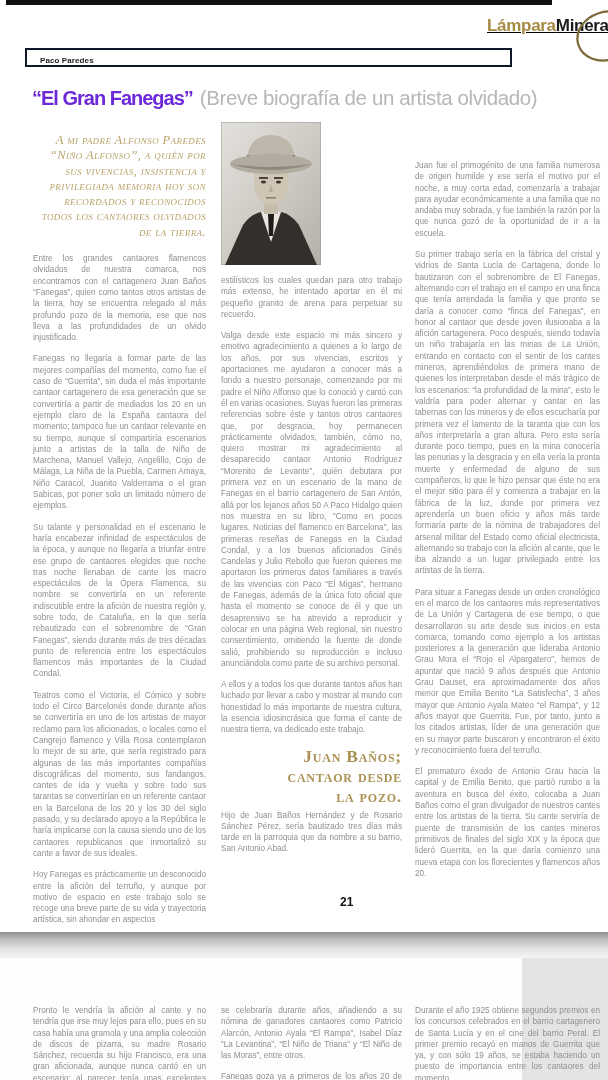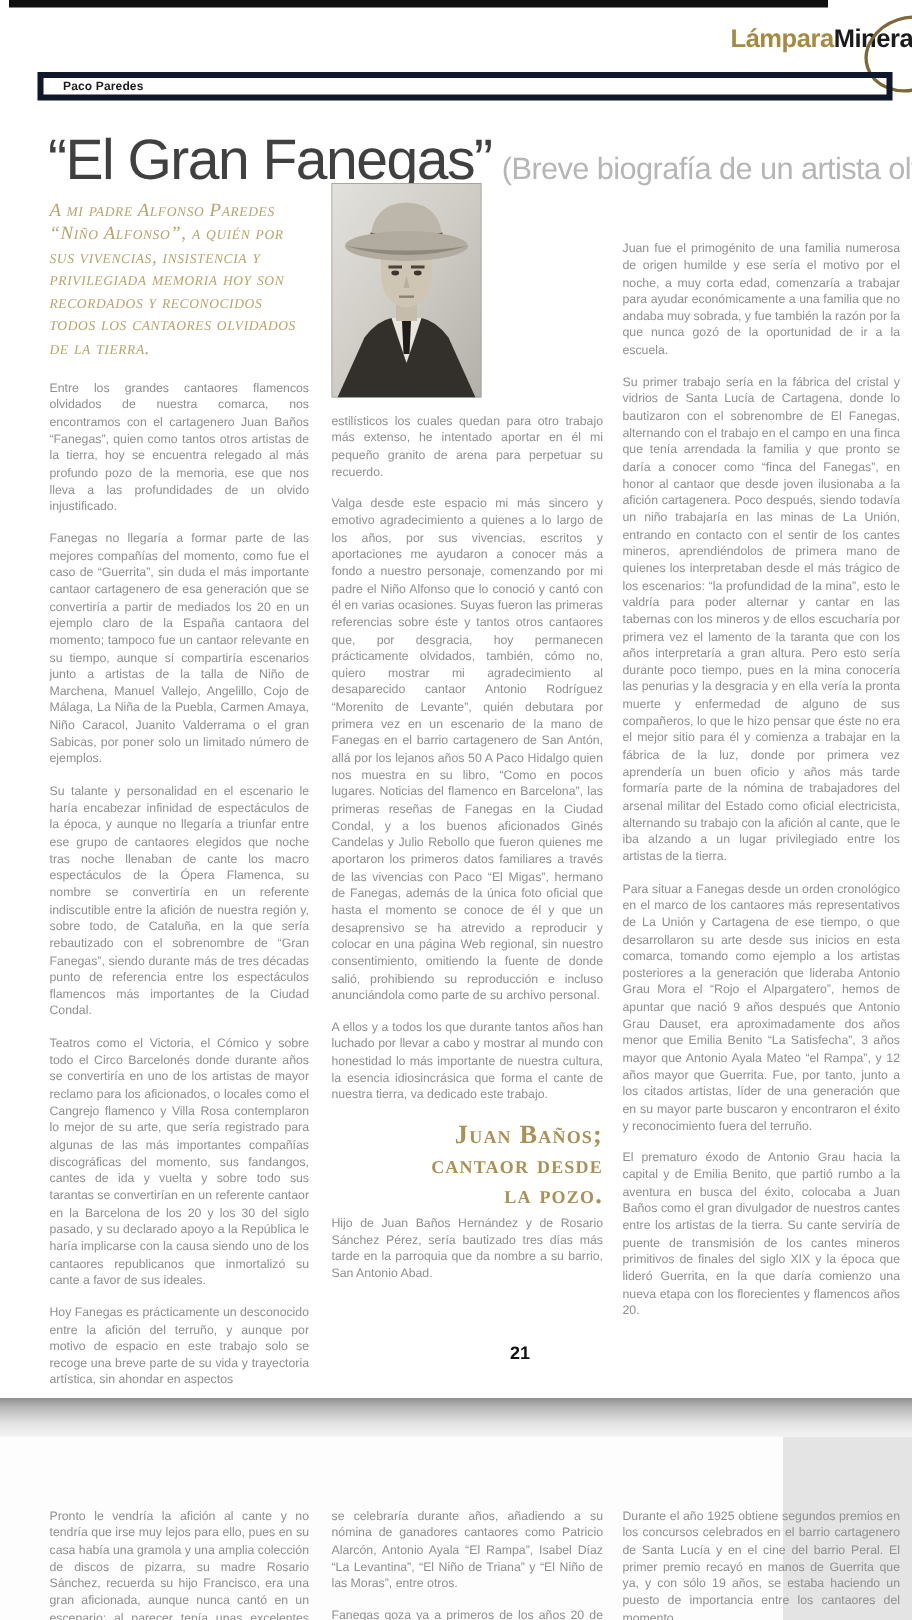--- a/index.html
+++ b/index.html
@@ -3,45 +3,45 @@
 <meta charset="utf-8">
 <style>
   * { margin:0; padding:0; box-sizing:border-box; }
   html,body { background:#ffffff; }
   .canvas {
     position:relative; width:608px; height:1080px; overflow:hidden;
     background:#ffffff; font-family:"Liberation Sans", sans-serif;
   }
   .top-rule { position:absolute; left:6px; top:0; width:546px; height:5px; background:#101010; }
 
-  .brand { position:absolute; left:487px; top:16px; font-size:17px; font-weight:bold; letter-spacing:-0.3px; white-space:nowrap; }
+  .brand { position:absolute; left:487px; top:16px; font-size:17px; font-weight:bold; letter-spacing:-0.3px; white-space:nowrap;text-decoration:underline; }
   .brand-gold  { color:#a58a42; }
   .brand-black { color:#1a1a1a; }
   .ellipse-wrap { position:absolute; left:570px; top:6px; width:38px; height:60px; }
 
   .byline-box {
-    position:absolute; left:25px; top:48px; width:570px; height:19px;
-    border:4px solid #0f172a; display:flex; align-items:center; padding-left:13px;
+    position:absolute; left:25px; top:48px; width:487px; height:19px;
+    border:2px solid #0f172a; display:flex; align-items:flex-end; padding-left:13px;
   }
   .byline-label { font-size:8px; font-weight:bold; color:#1d1d1d; letter-spacing:0.1px; }
 
   .title-row { position:absolute; left:32px; top:86px; display:flex; align-items:baseline; gap:7px; white-space:nowrap; }
-  .article-title { font-size:38px; font-weight:normal; color:#404040; letter-spacing:-1px; }
+  .article-title { font-size:20px; font-weight:bold; color:#6d28d9; letter-spacing:-1px; }
   .article-subtitle { font-size:20.5px; color:#b6b6b6; letter-spacing:-0.4px; }
 
   .col { position:absolute; text-align:justify; color:#8f8f8f; font-size:8.2px; line-height:11.3px; }
   .col1 { left:33px;  top:133px; width:173px; }
   .col2 { left:221px; top:122px; width:181px; }
   .col3 { left:415px; top:160px; width:185px; }
   .para { margin:0 0 10px 0; }
 
   .dedication {
     font-family:"Liberation Serif", serif; font-style:italic; font-variant:small-caps;
     color:#b9a46c; font-size:12.5px; line-height:15.3px; letter-spacing:0.4px;
-    text-align:left; margin:0 0 13px 0;
+    text-align:right; margin:0 0 13px 0;
   }
   .section-heading {
     font-family:"Liberation Serif", serif; font-variant:small-caps;
     color:#ab9154; font-size:17.5px; line-height:20px; letter-spacing:0.8px;
     text-align:right; margin:5px 0 4px 0;
   }
   .section-heading span { display:block; }
 
   .photo { width:100px; height:143px; margin:0 0 10px 0; display:block; }
 

